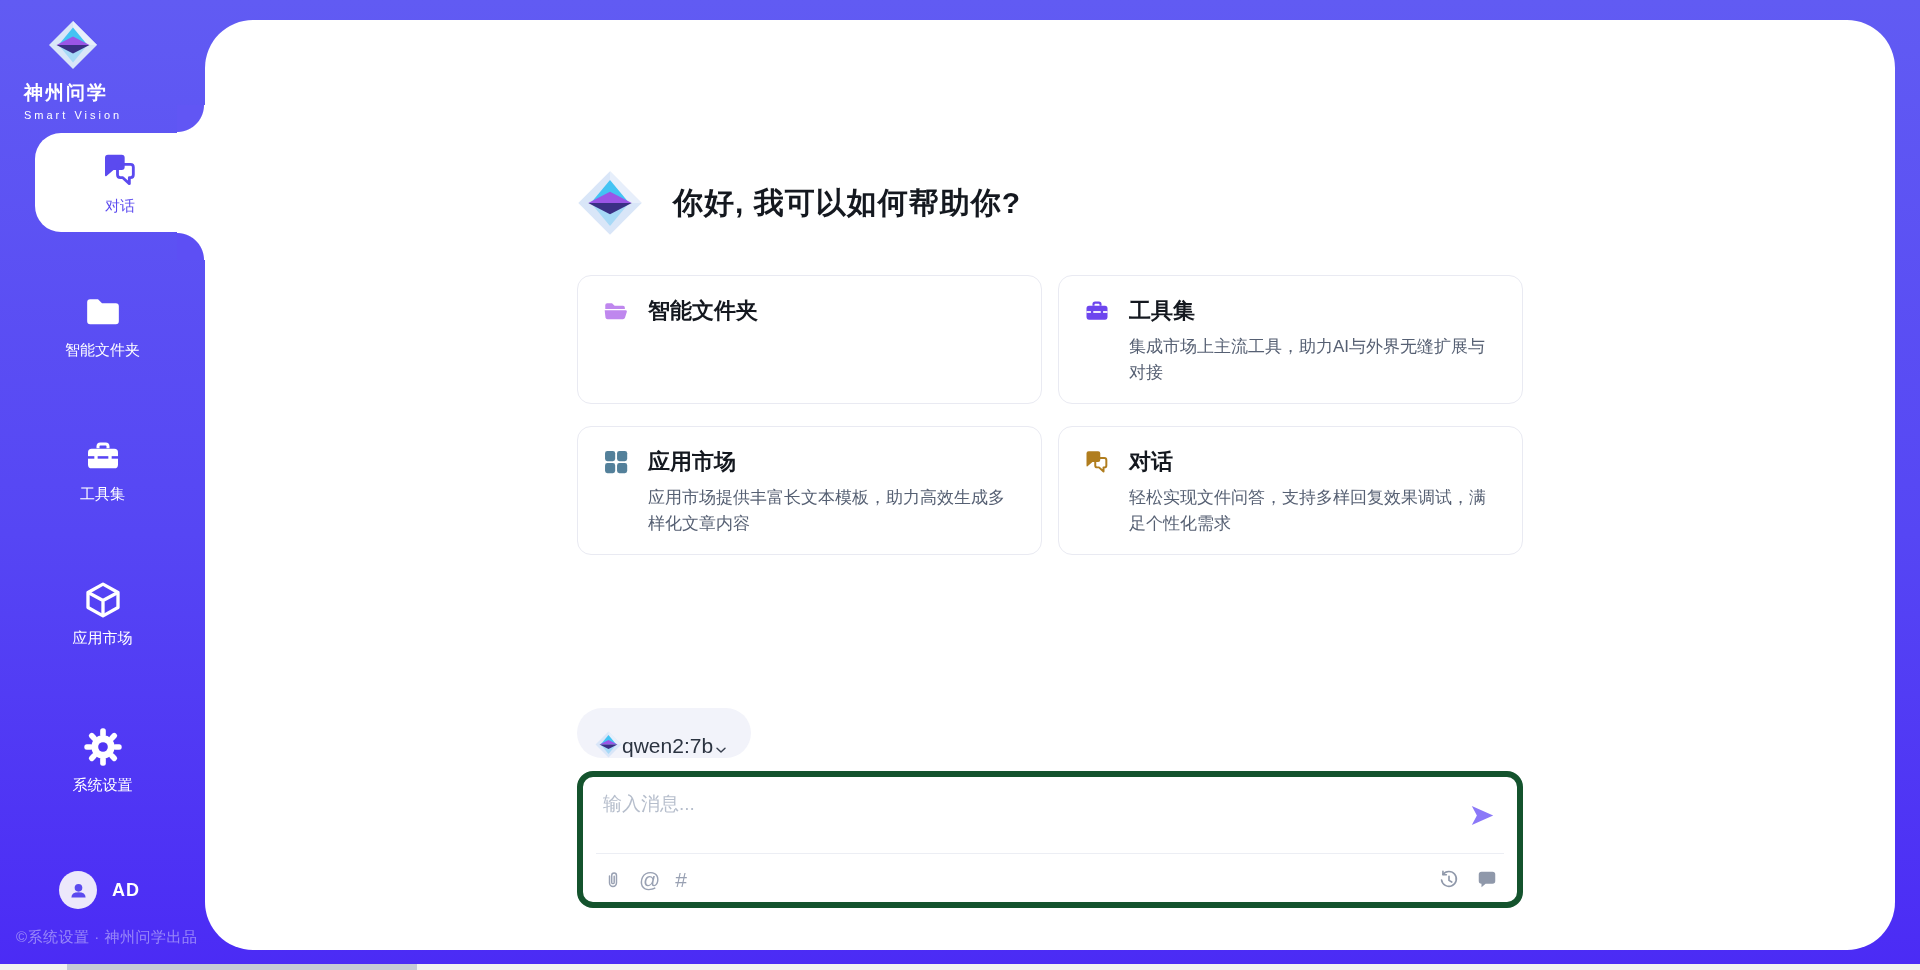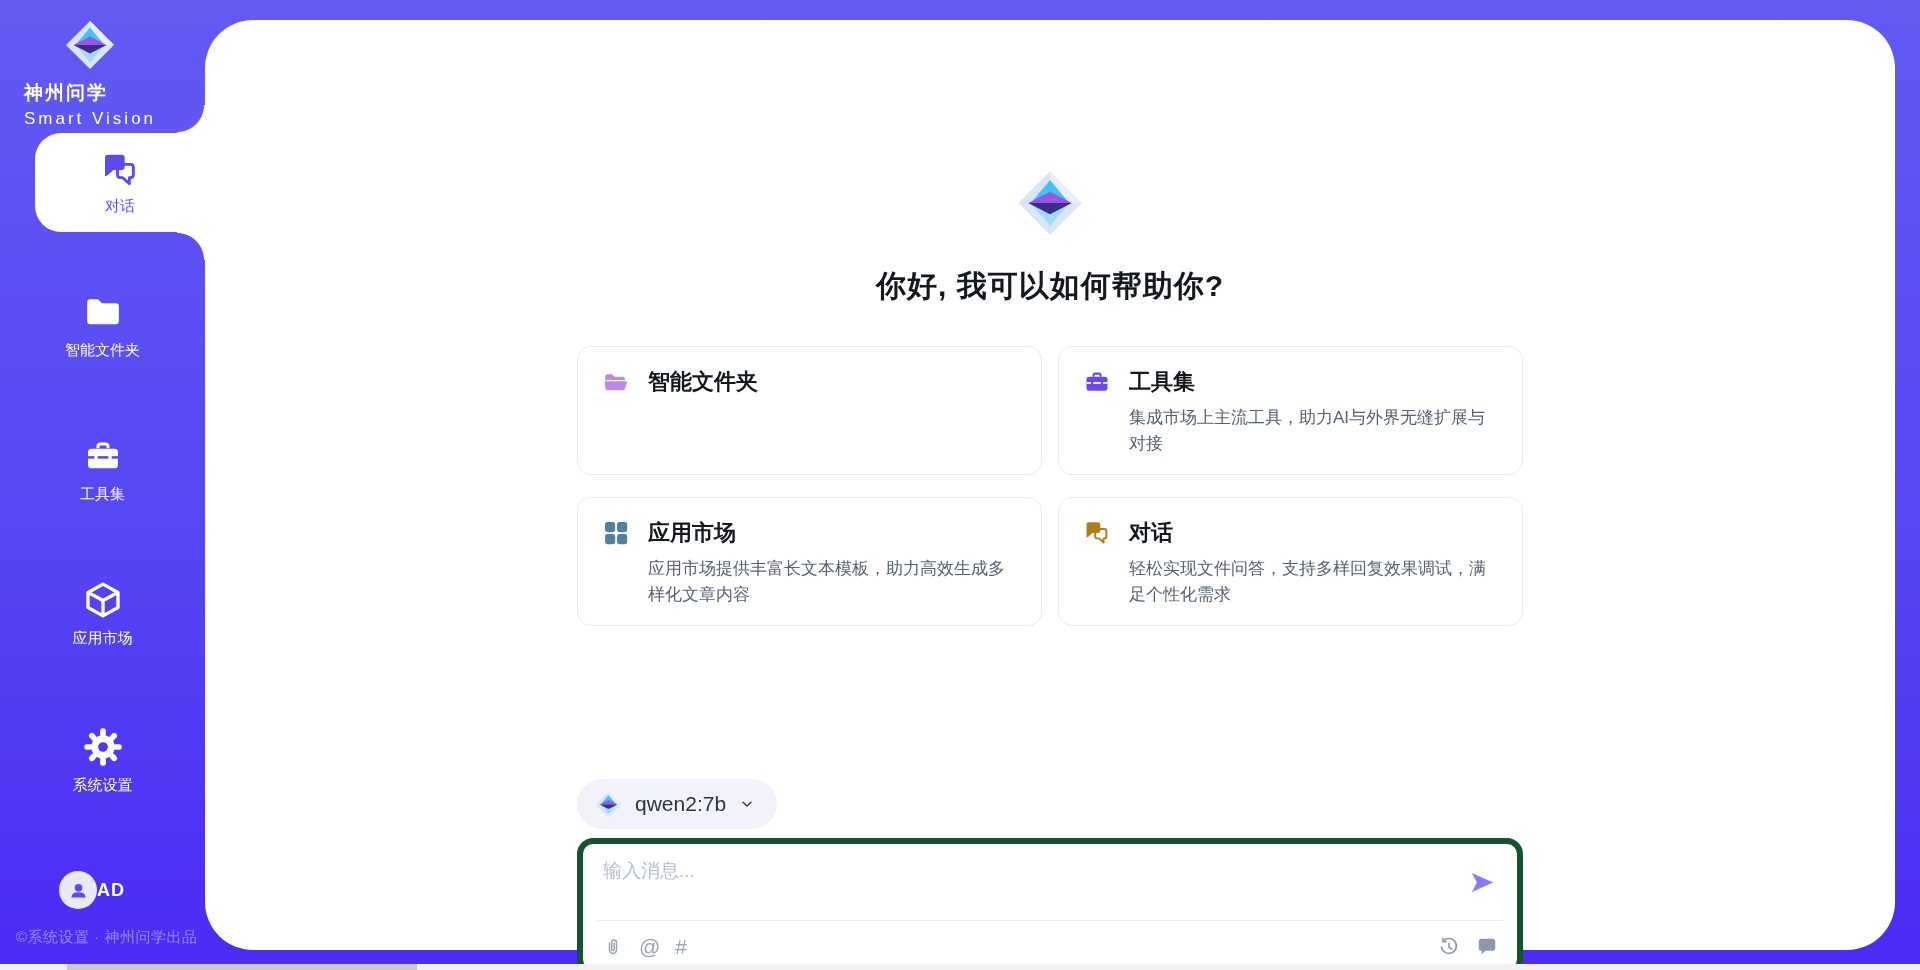--- a/index.html
+++ b/index.html
@@ -6,66 +6,66 @@
   html,body { width:1920px; height:970px; overflow:hidden;
     font-family:"Liberation Sans","DejaVu Sans",sans-serif; }
   body { position:relative;
     background:linear-gradient(180deg,#615BF3 0%,#5646F4 55%,#4B2BF5 100%); }
 
   
   .sidebar { position:absolute; left:0; top:0; width:205px; height:100%; z-index:3; }
   .logo { position:absolute; left:24px; top:20px; display:flex; align-items:center; gap:10px;flex-direction:column; }
   .logo svg { width:50px; height:50px; }
   .logo-name { font-size:19px; font-weight:700; color:#fff; letter-spacing:2px; }
-  .logo-sub { font-size:17px; color:#fff; letter-spacing:3px; margin-top:3px; }
+  .logo-sub { font-size:11px; color:#fff; letter-spacing:3px; margin-top:3px; }
 
   .nav-active { position:absolute; left:35px; top:133px; width:170px; height:99px;
     background:#fff; border-radius:26px 0 0 26px; display:flex; flex-direction:column;
     align-items:center; justify-content:center; gap:7px; cursor:pointer; }
   .nav-active svg { width:40px; height:40px; color:#5B4AEF; }
   .nav-active .nav-label { color:#5B4AEF; }
   .conn { position:absolute; left:177px; width:28px; height:28px; }
   .conn-top { top:105px; background:radial-gradient(circle at 0 0,#6156F4 0 26.5px,#fff 27.5px); }
   .conn-bottom { top:232px; background:radial-gradient(circle at 0 100%,#5D4FF4 0 26.5px,#fff 27.5px); }
 
   .nav-item { position:absolute; left:0; width:205px; display:flex; flex-direction:column;
     align-items:center; gap:9px; cursor:pointer; }
   .nav-item svg { width:40px; height:40px; color:#fff; }
   .nav-label { font-size:15px; color:#fff; }
   .ni-folder { top:292px; } .ni-toolbox { top:436px; } .ni-cube { top:580px; } .ni-gear { top:727px; }
 
-  .user { position:absolute; left:59px; top:871px; display:flex; align-items:center; cursor:pointer; }
+  .user { position:absolute; left:59px; top:871px; display:flex; align-items:center; gap:15px; cursor:pointer; }
   .user-circle { width:38px; height:38px; border-radius:50%; background:#ECE8FB;
     display:flex; align-items:center; justify-content:center; }
   .user-circle svg { width:23px; height:23px; color:#5B4AEF; }
   .user-name { font-size:18px; font-weight:600; color:#fff; letter-spacing:1px; }
 
   .side-footer { position:absolute; left:16px; top:928px; font-size:15px;
     color:rgba(255,255,255,0.42); white-space:nowrap; letter-spacing:0.5px; }
 
   
   .main-card { position:absolute; left:205px; top:20px; right:25px; bottom:20px;
     background:#fff; border-radius:48px; z-index:2; }
   .content { width:946px; margin:0 auto; padding-top:150px; }
 
-  .hero { display:flex; align-items:center; gap:30px;flex-direction:column; }
+  .hero { display:flex; align-items:center; gap:30px; }
   .hero svg { width:66px; height:66px; }
   .hero h1 { font-size:30px; font-weight:700; color:#14181f; letter-spacing:1px; }
 
   .grid { margin-top:39px; display:grid; grid-template-columns:465px 465px;
     column-gap:16px; row-gap:22px; }
   .fcard { height:129px; border:1px solid #E9EAF2; border-radius:14px;
     padding:20px 24px 0; background:#fff; cursor:pointer; }
   .fcard-head { display:flex; align-items:center; gap:18px; }
   .fcard-head svg { width:28px; height:28px; flex:0 0 28px; }
   .fcard-title { font-size:22px; font-weight:700; color:#14181f; }
   .fcard-desc { margin:8px 0 0 46px; font-size:17px; color:#566073; line-height:1.5; }
 
   .pill-row { margin-top:153px; }
-  .model-pill { display:inline-flex; align-items:center; gap:13px; height:50px;
+  .model-pill { display:inline-flex; align-items:flex-end; height:50px;
     border-radius:25px; background:#F2F3FA; border:none; padding:0 22px 0 18px; cursor:pointer; }
   .model-pill svg.gem { width:27px; height:27px; }
   .model-name { font-size:21px; color:#2B3340; font-weight:500; }
   .model-pill svg.chev { width:16px; height:16px; }
 
   .composer { position:relative; margin-top:9px; height:137px; background:#fff;
     border:6px solid #14532d; border-radius:16px; }
   .msg-input { position:absolute; left:20px; top:14px; width:840px; height:58px;
     border:none; outline:none; resize:none; font-size:19px; color:#3a4150;
     font-family:"Liberation Sans","DejaVu Sans",sans-serif; background:transparent; }

